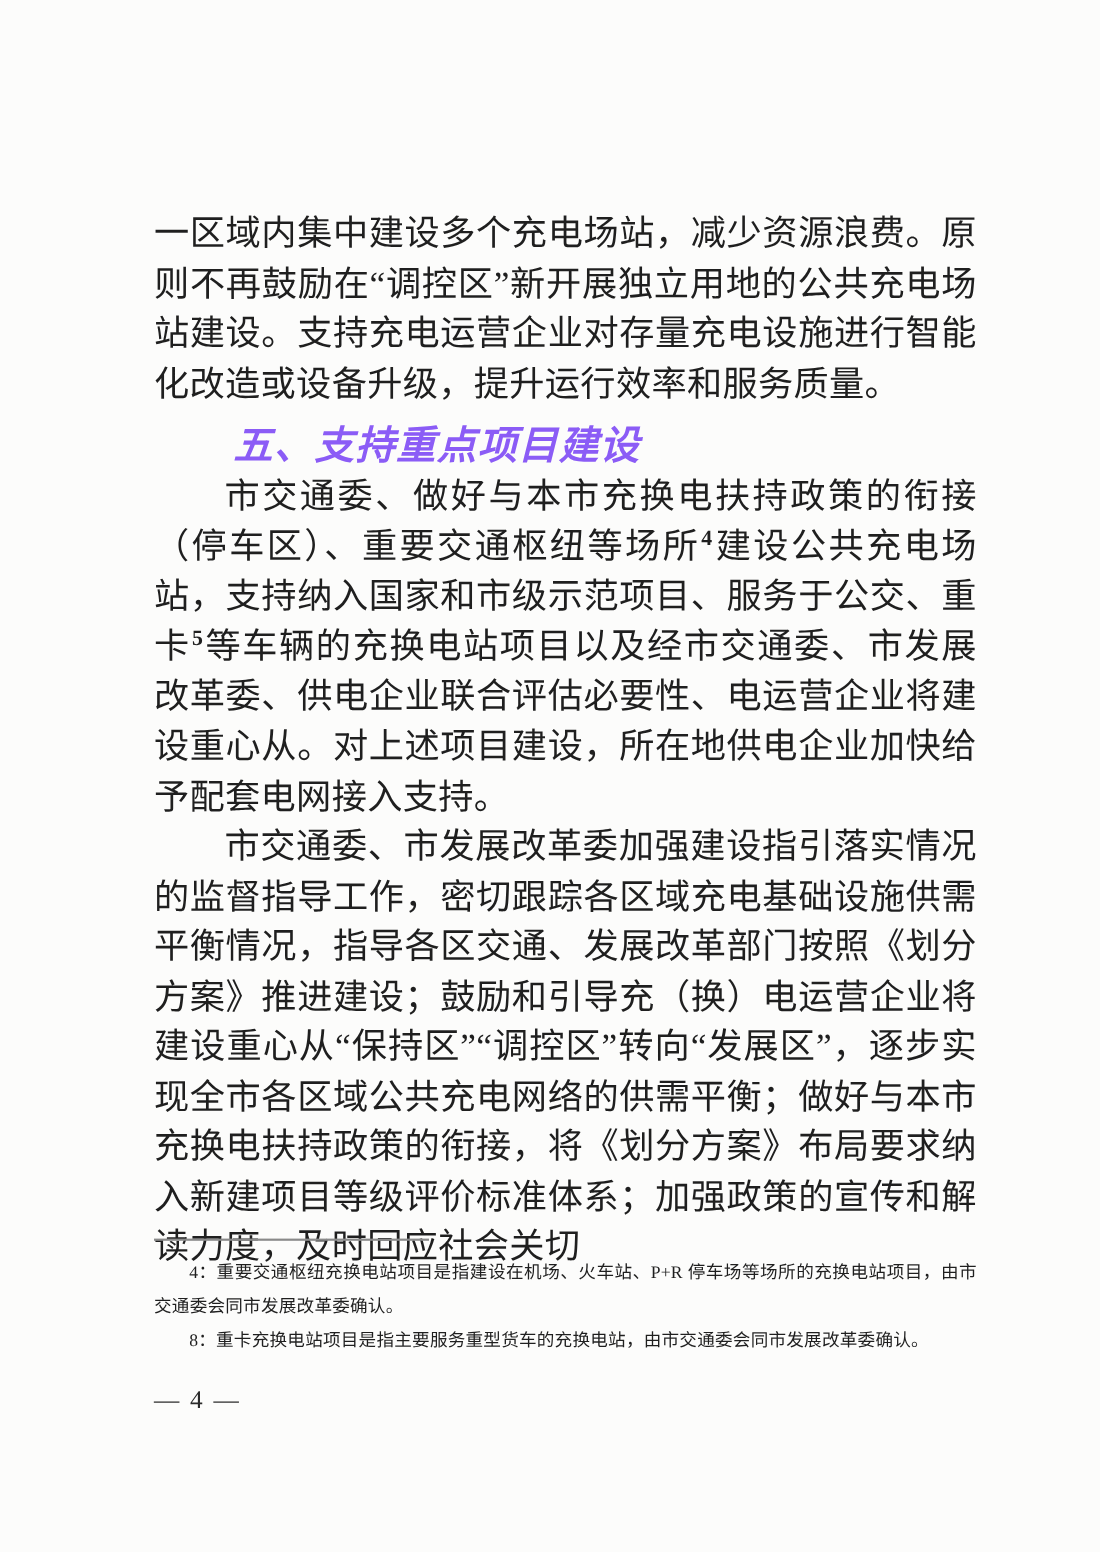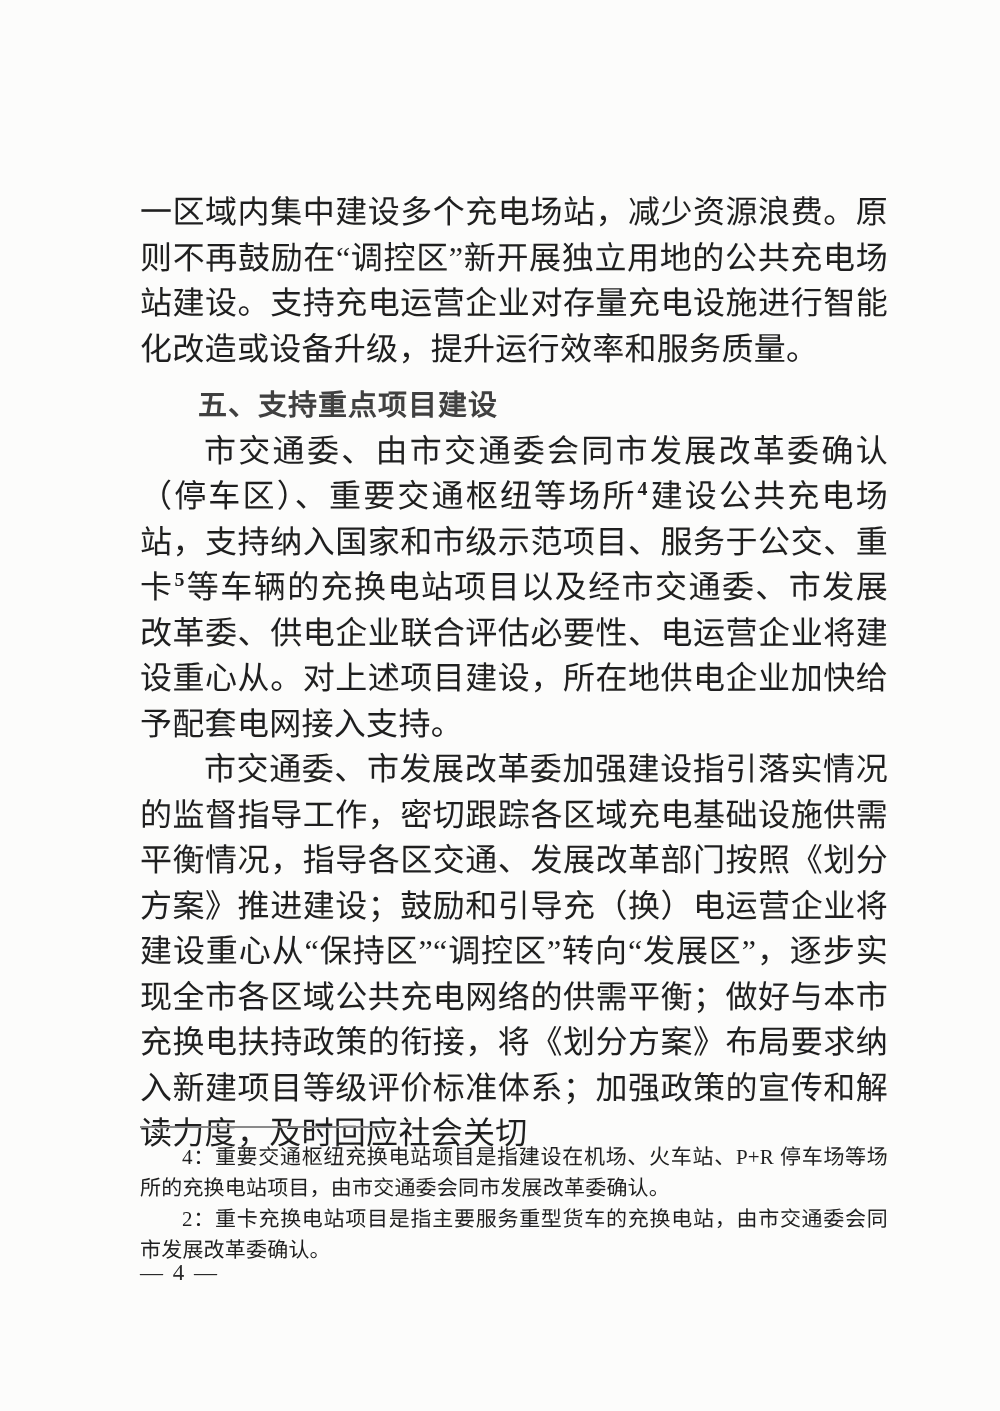--- a/index.html
+++ b/index.html
@@ -30,27 +30,28 @@
     text-align: justify;
     text-justify: inter-character;
     text-indent: 2em;
     letter-spacing: 0.3px;
   }
   .body-para.no-indent {
     text-indent: 0;
   }
   .heading {
     margin: 11px 0 0 0;
-    font-size: 29px;
+    font-size: 36px;
     line-height: 45.5px;
     font-weight: 700;
     font-family: "DejaVu Sans", "Liberation Sans", sans-serif;
-    color: #404040;
+    color: #8b5cf6;
     text-indent: 2em;
     letter-spacing: 1px;
+    font-style: italic;
   }
   .fn-ref {
     font-size: 0.62em;
     vertical-align: super;
     line-height: 0;
     font-weight: 700;
     margin: 0 1px;
   }
   .footnotes {
     position: absolute;
@@ -59,21 +60,21 @@
     width: 748px;
   }
   .fn-rule {
     width: 250px;
     height: 2px;
     background: #8a8a8a;
     margin: 0 0 14px 0;
   }
   .fn {
     margin: 0;
-    font-size: 21px;
+    font-size: 16px;
     line-height: 31px;
     text-align: justify;
     text-justify: inter-character;
     text-indent: 2em;
     letter-spacing: 0.2px;
   }
   .page-number {
     position: absolute;
     left: 140px;
     top: 1260px;
@@ -86,28 +87,28 @@
 <body>
 
 <div class="page">
 
   <main class="text-block">
 
     <p class="body-para no-indent">一区域内集中建设多个充电场站，减少资源浪费。原则不再鼓励在“调控区”新开展独立用地的公共充电场站建设。支持充电运营企业对存量充电设施进行智能化改造或设备升级，提升运行效率和服务质量。</p>
 
     <h2 class="heading">五、支持重点项目建设</h2>
 
-    <p class="body-para"><span>市交通委、由市交通委会同市发展改革委确认（停车区）、重要交通枢纽等场所</span><sup class="fn-ref">4</sup><span>建设公共充电场站，支持纳入国家和市级示范项目、服务于公交、重卡</span><sup class="fn-ref">5</sup><span>等车辆的充换电站项目以及经市交通委、市发展改革委、供电企业联合评估必要性、电运营企业将建设重心从。对上述项目建设，所在地供电企业加快给予配套电网接入支持。</span></p>
+    <p class="body-para"><span>市交通委、做好与本市充换电扶持政策的衔接（停车区）、重要交通枢纽等场所</span><sup class="fn-ref">4</sup><span>建设公共充电场站，支持纳入国家和市级示范项目、服务于公交、重卡</span><sup class="fn-ref">5</sup><span>等车辆的充换电站项目以及经市交通委、市发展改革委、供电企业联合评估必要性、电运营企业将建设重心从。对上述项目建设，所在地供电企业加快给予配套电网接入支持。</span></p>
 
 
     <p class="body-para">市交通委、市发展改革委加强建设指引落实情况的监督指导工作，密切跟踪各区域充电基础设施供需平衡情况，指导各区交通、发展改革部门按照《划分方案》推进建设；鼓励和引导充（换）电运营企业将建设重心从“保持区”“调控区”转向“发展区”，逐步实现全市各区域公共充电网络的供需平衡；做好与本市充换电扶持政策的衔接，将《划分方案》布局要求纳入新建项目等级评价标准体系；加强政策的宣传和解读力度，及时回应社会关切</p>
 
   </main>
 
   <footer class="footnotes">
     <div class="fn-rule"></div>
     <p class="fn">4：重要交通枢纽充换电站项目是指建设在机场、火车站、P+R 停车场等场所的充换电站项目，由市交通委会同市发展改革委确认。</p>
-    <p class="fn">2：重卡充换电站项目是指主要服务重型货车的充换电站，由市交通委会同市发展改革委确认。</p>
+    <p class="fn">8：重卡充换电站项目是指主要服务重型货车的充换电站，由市交通委会同市发展改革委确认。</p>
   </footer>
 
   <div class="page-number">— 4 —</div>
 
 </div>
 
 </body></html>

